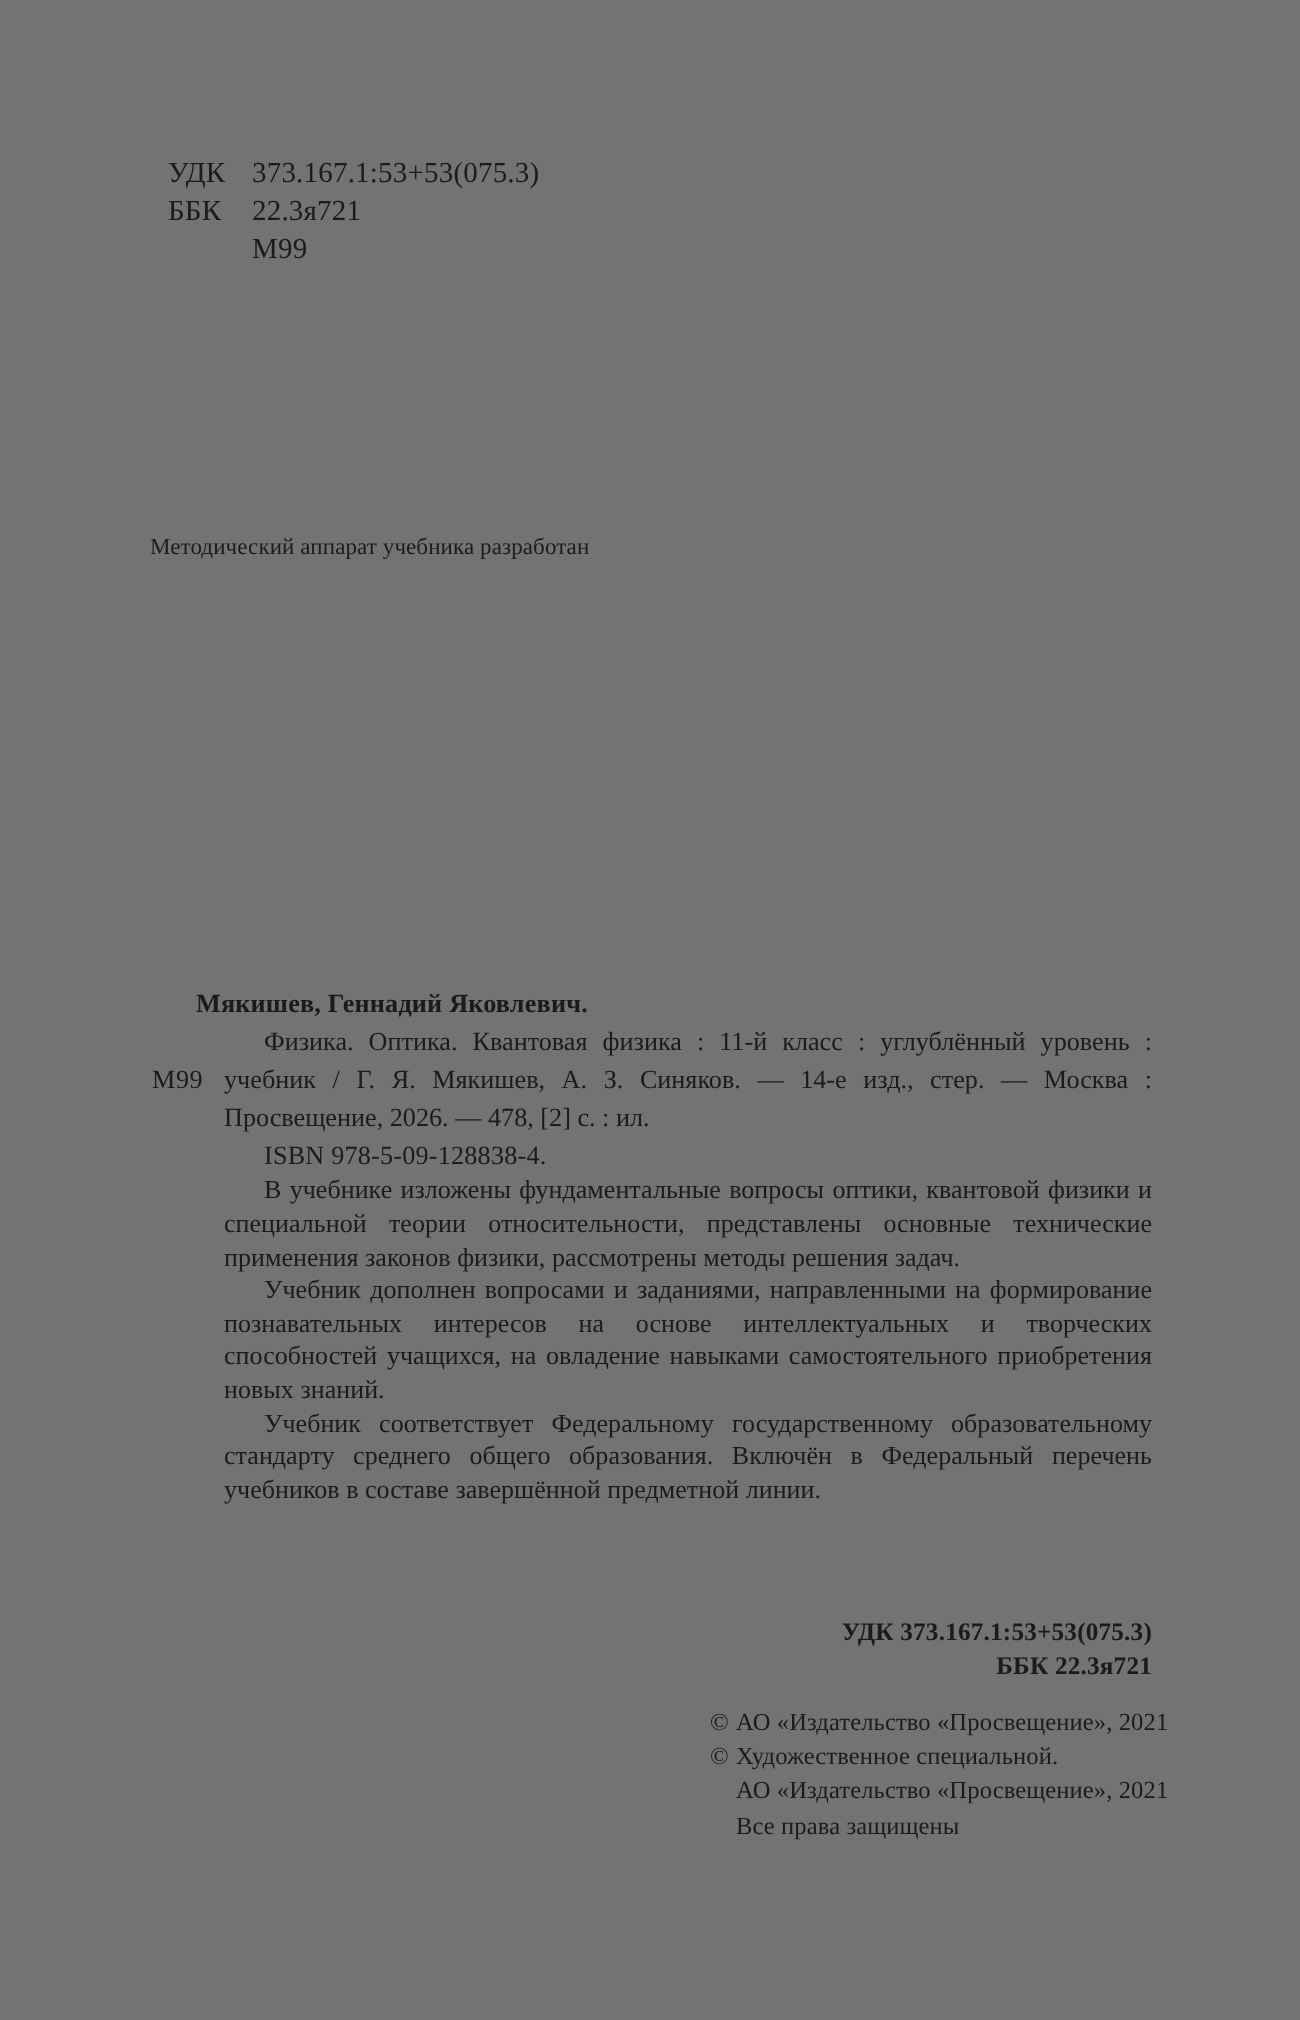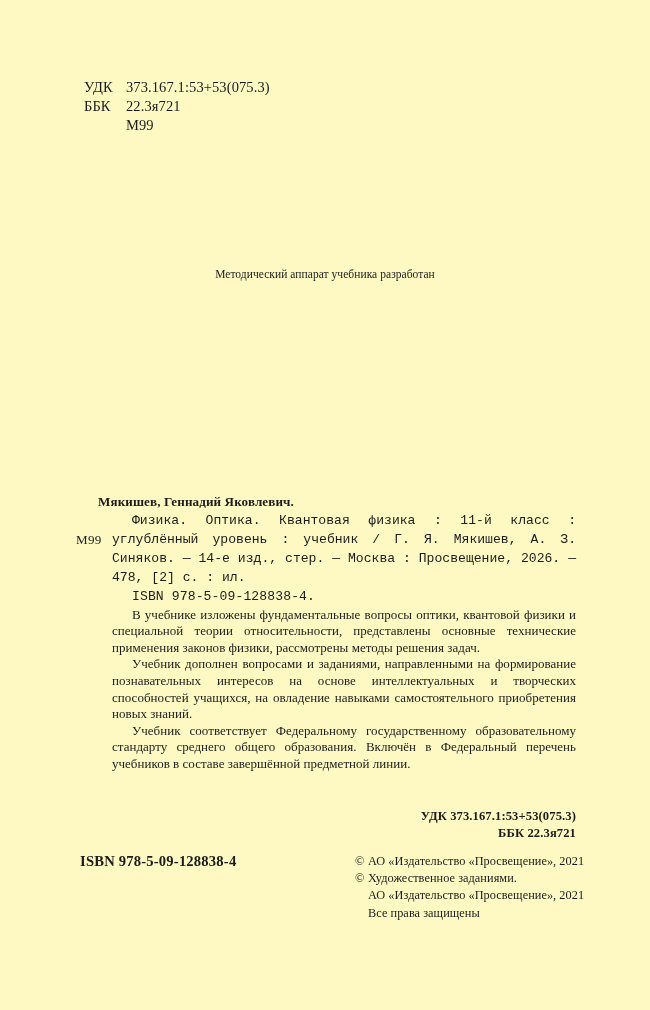--- a/index.html
+++ b/index.html
@@ -12,21 +12,21 @@
     height: 1010px;
     position: relative;
     font-family: "Liberation Serif", "DejaVu Serif", serif;
     color: #1b1b1b;
     overflow: hidden;
   }
 
   .page {
     position: absolute;
     inset: 0;
-    background: #fef9c3;
+    background: #737373;
   }
 
   
   .udk-top {
     position: absolute;
     left: 84px;
     top: 78px;
     font-size: 14.5px;
     line-height: 19px;
     letter-spacing: 0.1px;
@@ -55,21 +55,21 @@
     text-indent: 22px;
     letter-spacing: 0.05px;
   }
 
   
   .method {
     position: absolute;
     left: 75px;
     top: 266px;
     width: 500px;
-    text-align: center;
+    text-align: left;
     font-size: 11.5px;
     line-height: 16.5px;
     letter-spacing: 0.05px;
   }
 
   
   .biblio {
     position: absolute;
     left: 76px;
     top: 492px;
@@ -90,21 +90,20 @@
   .biblio .siglum {
     position: absolute;
     left: 0;
     top: 19px;
     font-size: 13.1px;
     font-weight: normal;
     letter-spacing: 0.3px;
   }
   .biblio .body {
     margin-left: 36px;
-    font-family: Liberation Mono, monospace;
   }
   .biblio .body p {
     margin: 0;
     text-align: justify;
     text-indent: 20px;
   }
   .biblio .body p.isbn-line {
     text-indent: 20px;
     letter-spacing: 0.1px;
   }
@@ -196,22 +195,21 @@
       <p>Учебник дополнен вопросами и заданиями, направленными на формирование познавательных интересов на основе интеллектуальных и творческих способностей учащихся, на овладение навыками самостоятельного приобретения новых знаний.</p>
       <p>Учебник соответствует Федеральному государственному образовательному стандарту среднего общего образования. Включён в Федеральный перечень учебников в составе завершённой предметной линии.</p>
     </div>
   </div>
 
   <div class="udk-bottom">
     <div>УДК 373.167.1:53+53(075.3)</div>
     <div>ББК 22.3я721</div>
   </div>
 
-  <div class="isbn-final">ISBN 978-5-09-128838-4</div>
 
   <div class="copyright">
     <div class="line"><span class="mark">©</span><span>АО «Издательство «Просвещение», 2021</span></div>
-    <div class="line"><span class="mark">©</span><span>Художественное заданиями.</span></div>
+    <div class="line"><span class="mark">©</span><span>Художественное специальной.</span></div>
     <div class="line pad"><span>АО «Издательство «Просвещение», 2021</span></div>
     <div class="line pad"><span>Все права защищены</span></div>
   </div>
 
 </div>
 
 </body></html>

